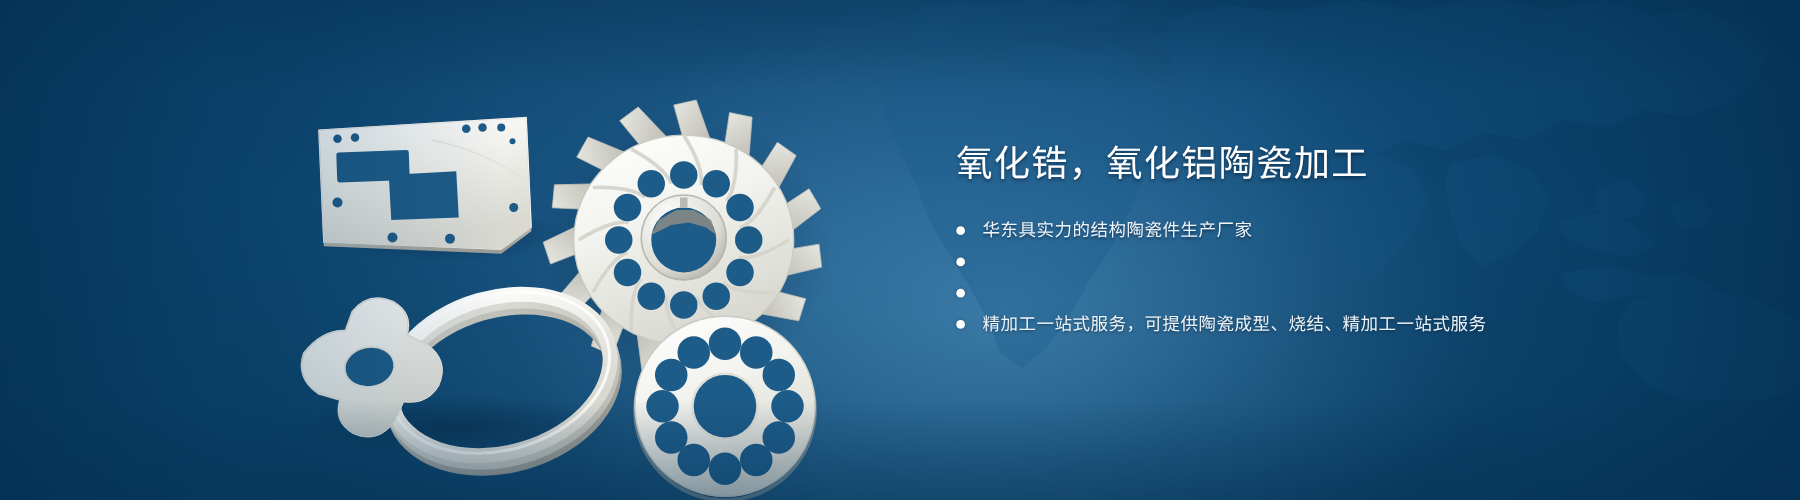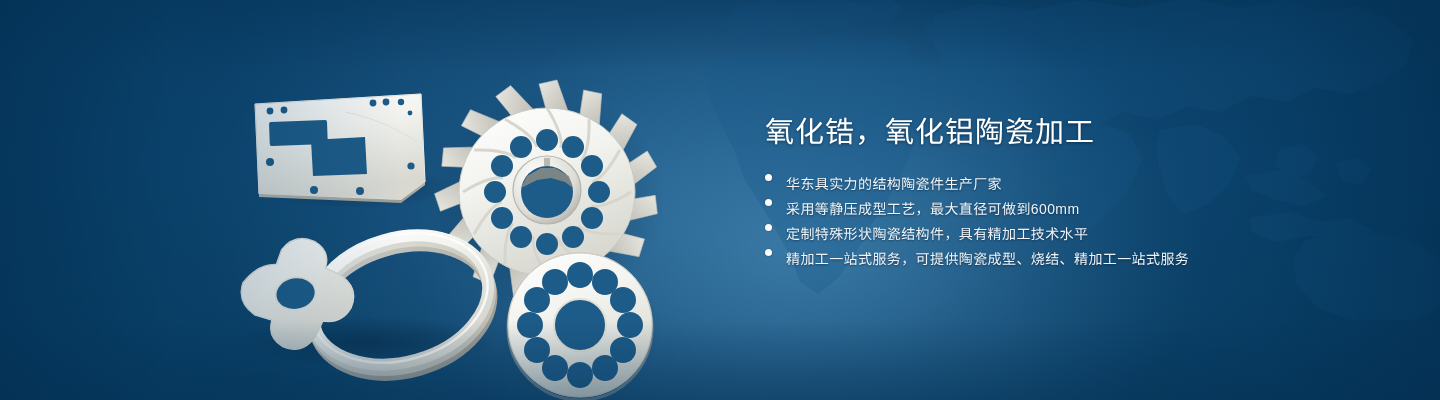--- a/index.html
+++ b/index.html
@@ -73,21 +73,21 @@
     text-shadow: 0 1px 3px rgba(0,20,40,0.55);
     margin: 0 0 22px 0;
   }
   .bullets {
     list-style: none;
     margin: 0;
     padding: 0;
   }
   .bullets li {
     display: flex;
-    align-items: flex-start;
+    align-items: center;
     height: 20px;
     margin-bottom: 5px;
     color: #eef4f9;
     font-size: 14px;
     line-height: 20px;
     letter-spacing: 0.4px;
     white-space: nowrap;
     text-shadow: 0 1px 2px rgba(0,18,36,0.5);
   }
   .dot {
@@ -348,25 +348,23 @@
 
   <div class="copy">
     <h1 class="headline">氧化锆，氧化铝陶瓷加工</h1>
     <ul class="bullets">
       <li>
         <span class="dot"></span>
         <span>华东具实力的结构陶瓷件生产厂家</span>
       </li>
       <li>
         <span class="dot"></span>
-        <span>采用等静压成型工艺，最大直径可做到600mm</span>
       </li>
       <li>
         <span class="dot"></span>
-        <span>定制特殊形状陶瓷结构件，具有精加工技术水平</span>
       </li>
       <li>
         <span class="dot"></span>
         <span>精加工一站式服务，可提供陶瓷成型、烧结、精加工一站式服务</span>
       </li>
     </ul>
   </div>
 
 </div>
 

